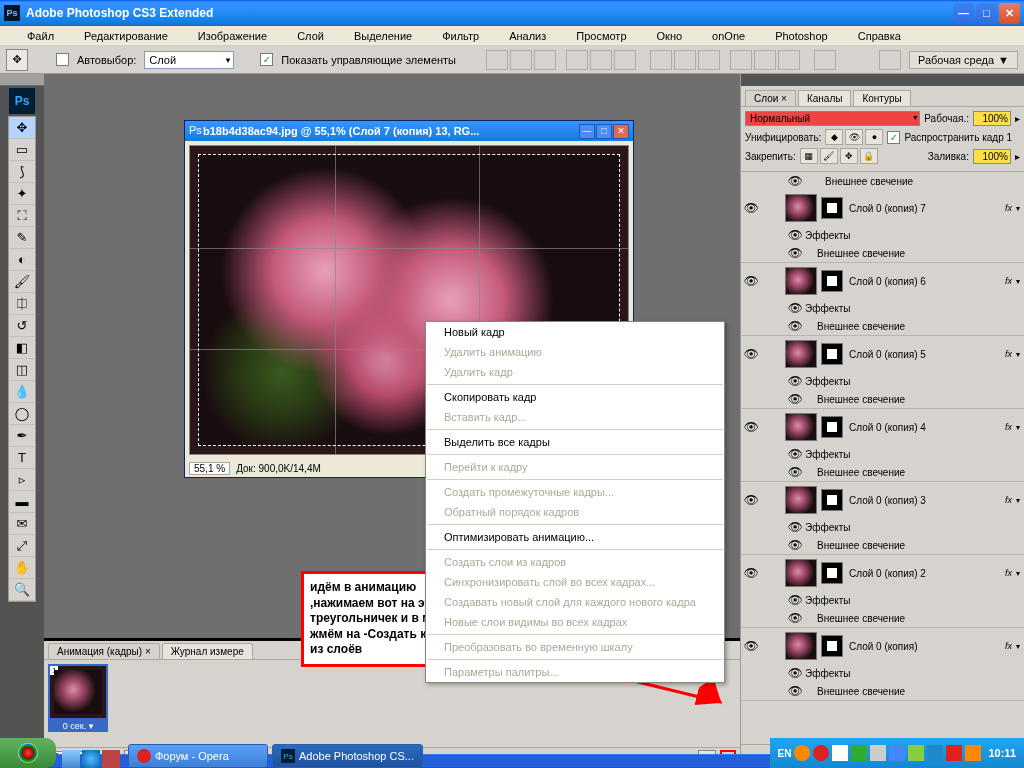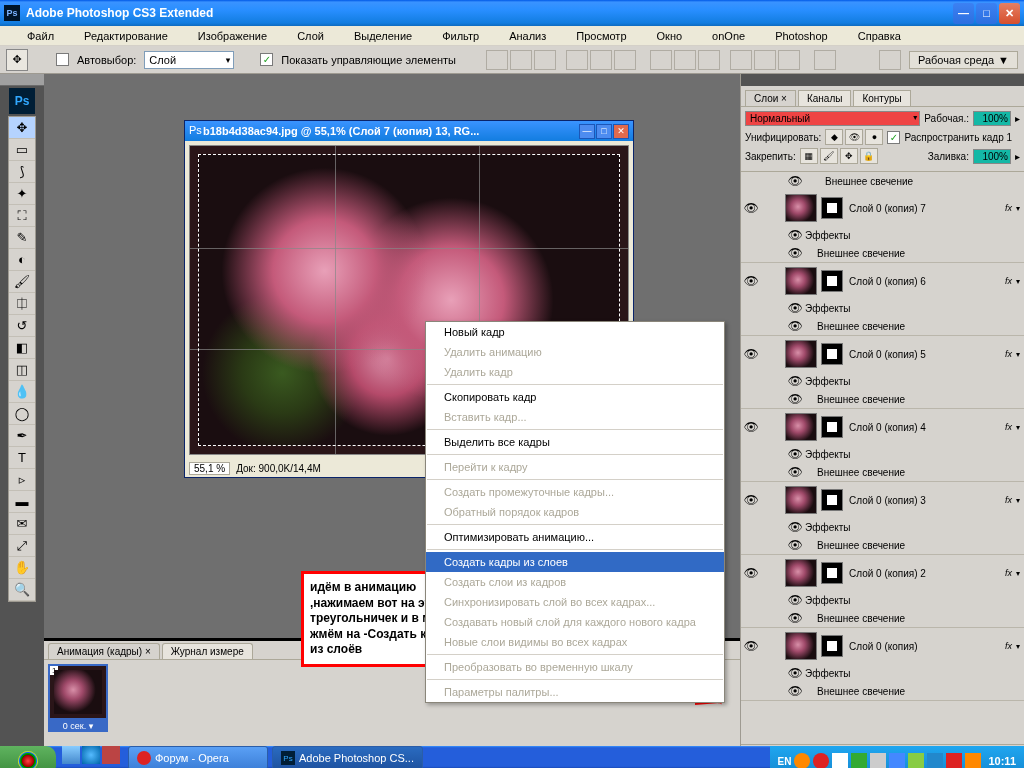--- a/index.html
+++ b/index.html
@@ -78,21 +78,21 @@
   
   .right-col { width:284px; background:#d6d3ce; border-left:1px solid #9e9a91; display:flex; flex-direction:column;}
   .right-head { height:12px; background:#535353;}
   .panel-tabs { display:flex; padding:4px 4px 0; gap:2px; background:#d6d3ce;}
   .panel-tab { background:#e7e4dd; border:1px solid #aca899; border-bottom:none; padding:2px 8px; font-size:10px;}
   .panel-tab.on { background:#d6d3ce;}
   .layers-opts { padding:4px; font-size:10px; border-top:1px solid #aca899;}
   .lo-row { display:flex; align-items:center; gap:4px; margin-bottom:3px;}
   .lo-select { border:1px solid #888; background:#ef4444; padding:1px 14px 1px 4px; position:relative;}
   .lo-select:after{content:"▾"; position:absolute; right:2px; font-size:8px;}
-  .lo-num { border:1px solid #888; background:#14b8a6; width:38px; padding:1px 2px; text-align:right;}
+  .lo-num { border:1px solid #888; background:#fde047; width:38px; padding:1px 2px; text-align:right;}
   .lo-icons { display:flex; gap:2px;}
   .lo-icon { width:18px; height:16px; border:1px solid #aca899; background:#e7e4dd; font-size:9px; display:flex;align-items:center;justify-content:center;}
   
   .layers-list { flex:1; overflow:hidden; border-top:1px solid #aca899; background:#d6d3ce;}
   .layer { border-bottom:1px solid #bab6ab;}
   .layer-main { display:flex; align-items:center; height:36px;}
   .vis { width:20px; display:flex; justify-content:center; font-size:12px;}
   .link { width:20px;}
   .thumb { width:32px; height:28px; border:1px solid #777; background:radial-gradient(circle at 40% 45%, #d88fa8 0%, #a04a6a 30%, #1a0d10 70%); margin:0 4px;}
   .mask { width:22px; height:22px; border:1px solid #777; background:#000; position:relative;}
@@ -110,21 +110,21 @@
   .ctx-item { padding:4px 18px; cursor:default;}
   .ctx-item.disabled { color:#aca899;}
   .ctx-item.hl { background:#316ac5; color:#fff;}
   .ctx-sep { height:1px; background:#d4d0c8; margin:2px 1px;}
   
   
   .annot { position:absolute; left:257px; top:497px; width:180px; border:3px solid #f00; background:#fff; padding:6px; font-size:12px; font-weight:bold; z-index:50; line-height:1.3;}
   .arrow1, .arrow2 { position:absolute; z-index:60; pointer-events:none;}
   
   
-  .taskbar { position:absolute; left:0; right:0; bottom:0; height:22px; background:linear-gradient(#3a93ff,#245edb 8%,#245edb 92%,#1a4bb8); display:flex; align-items:flex-start; z-index:200;}
+  .taskbar { position:absolute; left:0; right:0; bottom:0; height:14px; background:linear-gradient(#3a93ff,#245edb 8%,#245edb 92%,#1a4bb8); display:flex; align-items:flex-end; z-index:200;}
   .start { width:56px; height:30px; background:linear-gradient(#5fb35f,#3a8a3a); border-radius:0 10px 10px 0; display:flex;align-items:center;justify-content:center;}
   .start-orb{width:20px;height:20px;background:radial-gradient(#f44,#a00 40%,#060 45%,#0a0 55%,#06f 60%,#ff0 70%);border-radius:50%;}
   .ql { display:flex; gap:2px; padding:0 6px;}
   .ql-icon{ width:18px; height:18px;}
   .task-item { height:24px; background:linear-gradient(#5aa0f5,#3c7fd8); border:1px solid #2b5da8; border-radius:3px; display:flex;align-items:center; gap:4px; padding:0 8px; margin:0 2px; color:#fff; font-size:11px; min-width:140px;}
   .task-item.active { background:linear-gradient(#2a6bc0,#1e52a0);}
   .tray { margin-left:auto; display:flex; align-items:center; gap:3px; padding:0 8px; background:linear-gradient(#1fa6f0,#1488d0); height:30px;}
   .tray-icon{width:16px;height:16px;}
   .lang{color:#fff;font-size:10px;font-weight:bold;}
   .clock{color:#fff;font-size:11px;font-weight:bold;padding-left:4px;}
@@ -498,21 +498,20 @@
       <div class="ctx-sep"></div>
       <div class="ctx-item">Выделить все кадры</div>
       <div class="ctx-sep"></div>
       <div class="ctx-item disabled">Перейти к кадру</div>
       <div class="ctx-sep"></div>
       <div class="ctx-item disabled">Создать промежуточные кадры...</div>
       <div class="ctx-item disabled">Обратный порядок кадров</div>
       <div class="ctx-sep"></div>
       <div class="ctx-item">Оптимизировать анимацию...</div>
       <div class="ctx-sep"></div>
-      <div class="ctx-item hl">Создать кадры из слоев</div>
       <div class="ctx-item disabled">Создать слои из кадров</div>
       <div class="ctx-item disabled">Синхронизировать слой во всех кадрах...</div>
       <div class="ctx-item disabled">Создавать новый слой для каждого нового кадра</div>
       <div class="ctx-item disabled">Новые слои видимы во всех кадрах</div>
       <div class="ctx-sep"></div>
       <div class="ctx-item disabled">Преобразовать во временную шкалу</div>
       <div class="ctx-sep"></div>
       <div class="ctx-item disabled">Параметры палитры...</div>
     </div>
 </div>

